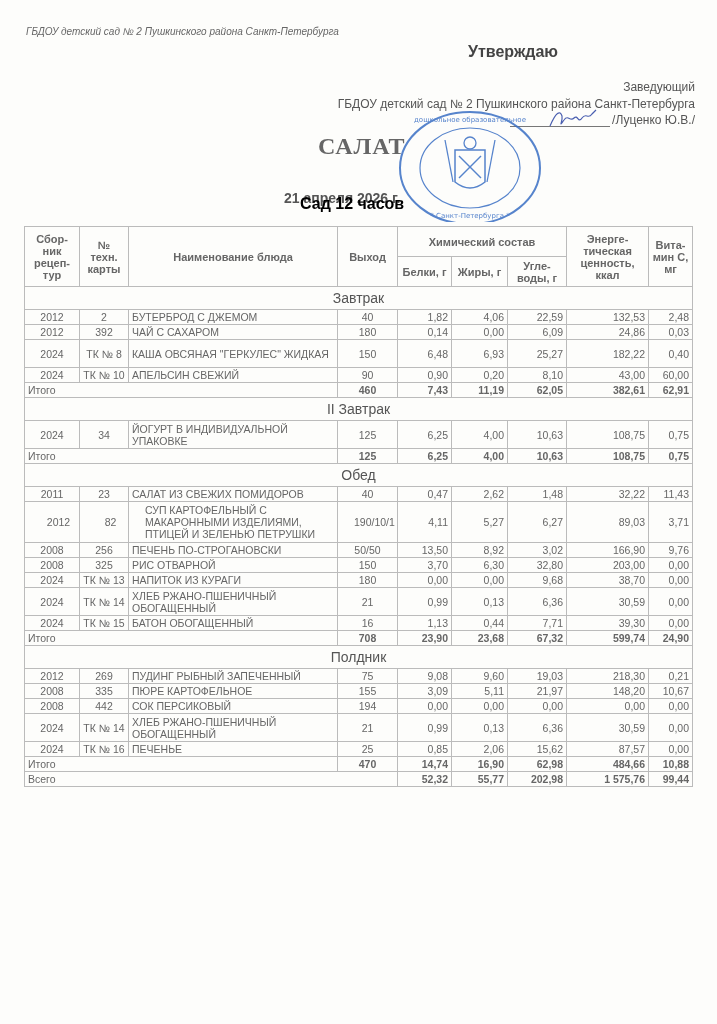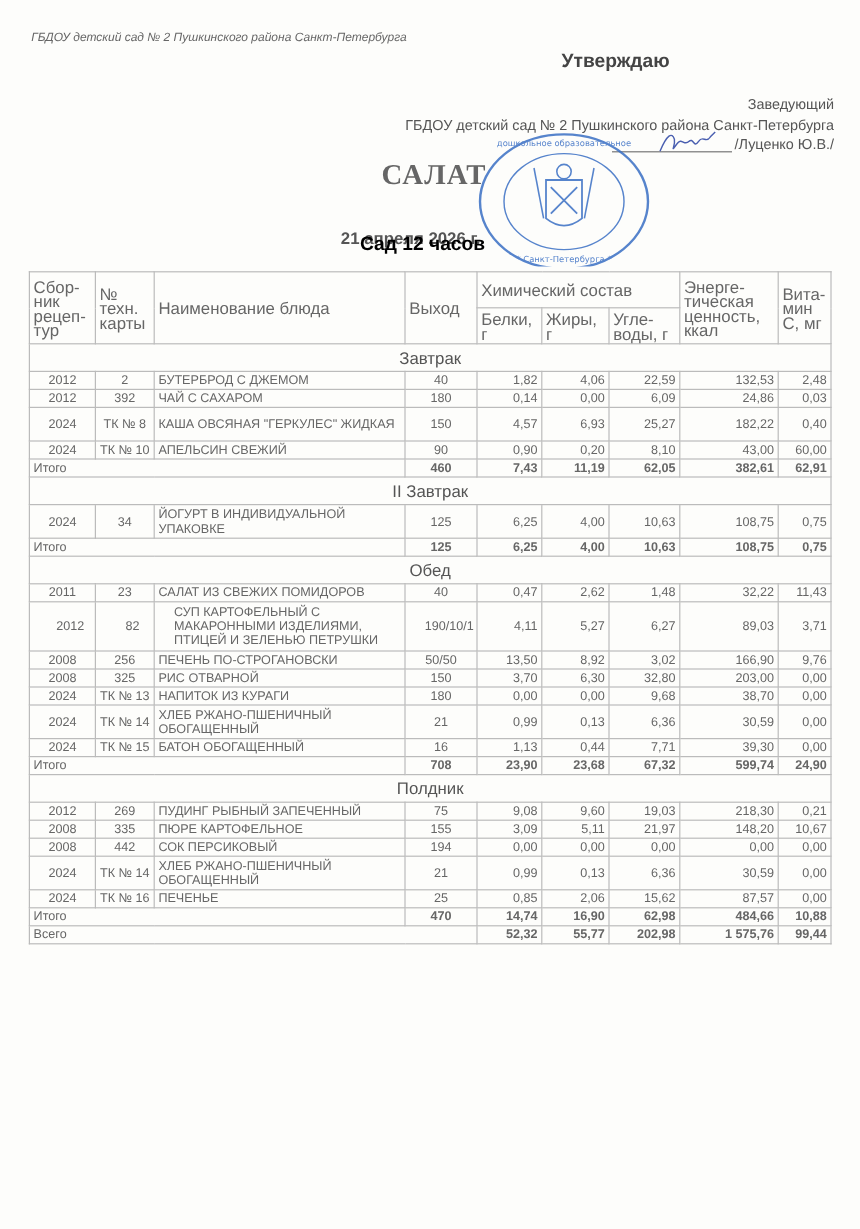--- a/index.html
+++ b/index.html
@@ -25,21 +25,21 @@
   }
   .date { position: absolute; left: 284px; top: 160px; font-size: 14px; font-weight: bold; color: #555; margin-top: 30px; }
   .sub { position: absolute; left: 300px; top: 195px; font-size: 16px; font-weight: bold; color: #000000; }
   .stamp { position: absolute; left: 395px; top: 110px; width: 150px; height: 112px; opacity: 0.85; }
 
   table.menu {
     position: absolute; left: 24px; top: 226px; width: 668px;
     border-collapse: collapse; font-size: 10.5px; color: #666; table-layout: fixed;
   }
   table.menu td, table.menu th { border: 1px solid #bbb; padding: 1px 3px; line-height: 12px; }
-  table.menu th { font-weight: normal; color: #666; font-size: 14px; text-align: left; }
+  table.menu th { font-weight: bold; color: #666; font-size: 11px; text-align: center; }
   .num { text-align: right; }
   .c { text-align: center; }
   .section td { text-align: center; font-weight: normal; font-size: 14px; color: #555; height: 20px; }
   .tot td { font-weight: bold; }
   .tot td.lbl, .grand td.lbl { font-weight: normal; }
   .grand td { font-weight: bold; }
   tr.r1 td { height: 12px; }
   tr.r2 td { height: 25px; }
   tr.r3 td { height: 38px; padding-left: 16px; }
 </style>
@@ -125,21 +125,21 @@
         <td class="num">0,00</td>
         <td class="num">6,09</td>
         <td class="num">24,86</td>
         <td class="num">0,03</td>
       </tr>
       <tr class="r2">
         <td class="c">2024</td>
         <td class="c">ТК № 8</td>
         <td>КАША ОВСЯНАЯ "ГЕРКУЛЕС" ЖИДКАЯ</td>
         <td class="c">150</td>
-        <td class="num">4,57</td>
+        <td class="num">6,48</td>
         <td class="num">6,93</td>
         <td class="num">25,27</td>
         <td class="num">182,22</td>
         <td class="num">0,40</td>
       </tr>
       <tr class="r1">
         <td class="c">2024</td>
         <td class="c">ТК № 10</td>
         <td>АПЕЛЬСИН СВЕЖИЙ</td>
         <td class="c">90</td>

